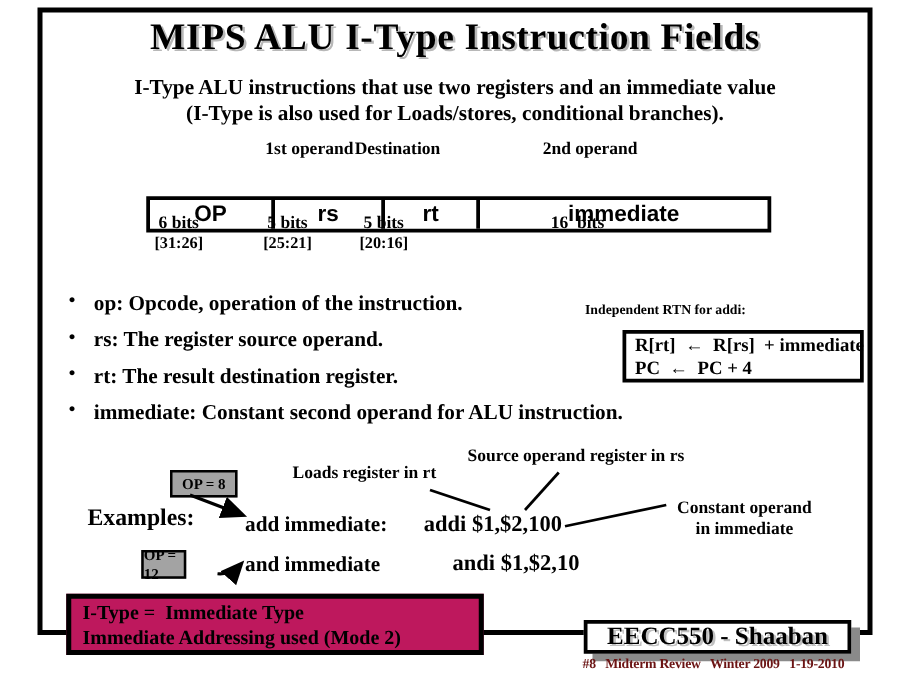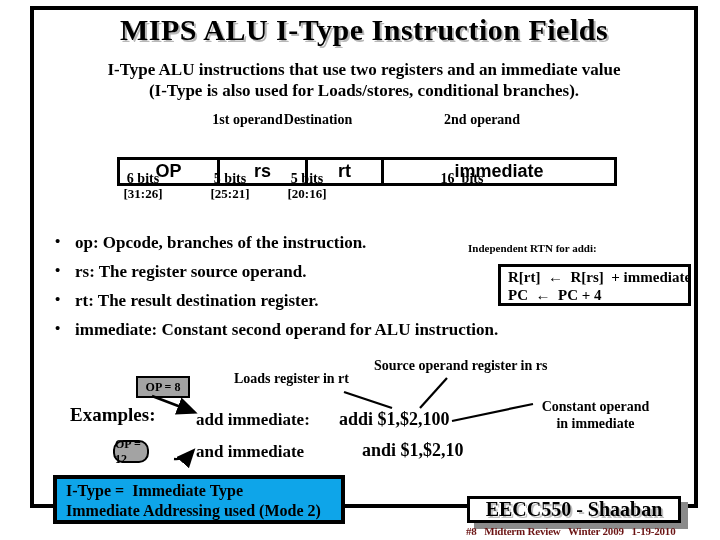--- a/index.html
+++ b/index.html
@@ -7,21 +7,21 @@
          font-family:"Liberation Serif","DejaVu Serif",serif;color:#000;}
   .abs{position:absolute;}
   .pre{white-space:pre;}
   .frame{left:30px;top:6px;width:668px;height:502px;border:4px solid #000;box-sizing:border-box;}
   .title{left:40px;top:13px;width:648px;text-align:center;font-size:30px;font-weight:bold;
          text-shadow:2px 2px 0 #b8b8b8;letter-spacing:0.5px;}
   .subtitle{left:34px;top:59px;width:660px;text-align:center;font-size:17px;font-weight:bold;line-height:21px;}
   .oplabel{font-size:14px;font-weight:bold;text-align:center;}
   .lbl-rs{left:200px;top:112px;width:95px;}
   .lbl-rt{left:272px;top:112px;width:92px;}
-  .lbl-imm{left:432px;top:112px;width:100px;}
+  .lbl-imm{left:410px;top:112px;width:100px;text-align:right;}
   .fmt-table{left:117px;top:129px;width:500px;height:29px;border:3px solid #000;box-sizing:border-box;
              display:flex;background:#fff;margin-top:28px;}
   .cell{display:flex;align-items:center;justify-content:center;font-family:"Liberation Sans","DejaVu Sans",sans-serif;
         font-weight:bold;font-size:18px;box-sizing:border-box;}
   .cell+.cell{border-left:3px solid #000;}
   .c-op{width:97px;}.c-rs{width:88px;}.c-rt{width:76px;}.c-imm{flex:1;}
   .bits{font-weight:bold;text-align:center;line-height:15px;}
   .bits .b1{font-size:14px;white-space:pre;}
   .bits .b2{font-size:13px;}
   .bits-op{left:103px;top:171px;width:80px;}
@@ -33,30 +33,30 @@
   .rtn-label{left:468px;top:242px;font-size:11px;font-weight:bold;}
   .rtn-box{left:498px;top:264px;width:193px;height:42px;border:3px solid #000;box-sizing:border-box;
            font-weight:bold;font-size:15px;line-height:18px;padding:1px 0 0 7px;background:#fff;}
   .note{font-weight:bold;font-size:14px;}
   .note-rs{left:374px;top:358px;}
   .note-rt{left:234px;top:371px;}
   .note-imm{left:533px;top:398px;width:125px;text-align:center;line-height:17px;}
   .opbox{border:2px solid #000;box-sizing:border-box;display:flex;align-items:center;justify-content:center;
          font-weight:bold;font-size:12px;background:#a3a3a3;}
   .op8{left:136px;top:376px;width:54px;height:22px;}
-  .op12{left:113px;top:440px;width:36px;height:23px;border-radius:10px;}
+  .op12{left:113px;top:440px;width:36px;height:23px;}
   .ex-head{left:70px;top:404px;font-size:19px;font-weight:bold;}
   .ex-name{font-size:17px;font-weight:bold;}
   .ex-code{font-size:18px;font-weight:bold;}
   .add-name{left:196px;top:410px;}
   .add-code{left:339px;top:409px;}
   .and-name{left:196px;top:442px;}
   .and-code{left:339px;top:440px;margin-left:23px;}
-  .itype-box{left:53px;top:475px;width:292px;height:49px;border:4px solid #000;box-sizing:border-box;
-             background:#0ea5e9;z-index:5;font-weight:bold;font-size:16px;line-height:20px;padding:2px 0 0 9px;}
+  .itype-box{left:53px;top:475px;width:334px;height:49px;border:4px solid #000;box-sizing:border-box;
+             background:#be185d;z-index:5;font-weight:bold;font-size:16px;line-height:20px;padding:2px 0 0 9px;}
   .course-box{left:467px;top:496px;width:214px;height:27px;border:3px solid #000;box-sizing:border-box;
               background:#fff;z-index:5;display:flex;align-items:center;justify-content:center;
               font-weight:bold;font-size:20px;box-shadow:7px 6px 0 #8a8a8a;text-shadow:2px 2px 0 #c0c0c0;}
   .credit{left:466px;top:525px;font-size:11px;font-weight:bold;z-index:6;letter-spacing:-0.2px;}
   .lines{left:0;top:0;width:720px;height:540px;z-index:4;pointer-events:none;}
 </style>
 </head>
 <body>
 
 <div class="stage">
@@ -92,21 +92,21 @@
   <div class="abs bits bits-rt">
     <div class="b1">5 bits</div>
     <div class="b2">[20:16]</div>
   </div>
   <div class="abs bits bits-imm">
     <div class="b1">16  bits</div>
   </div>
 
   <div class="abs bullet-row" style="top:233px;">
     <span class="dot">•</span>
-    <span>op: Opcode, branches of the instruction.</span>
+    <span>op: Opcode, operation of the instruction.</span>
   </div>
   <div class="abs bullet-row" style="top:262px;">
     <span class="dot">•</span>
     <span>rs: The register source operand.</span>
   </div>
   <div class="abs bullet-row" style="top:291px;">
     <span class="dot">•</span>
     <span>rt: The result destination register.</span>
   </div>
   <div class="abs bullet-row" style="top:320px;">

